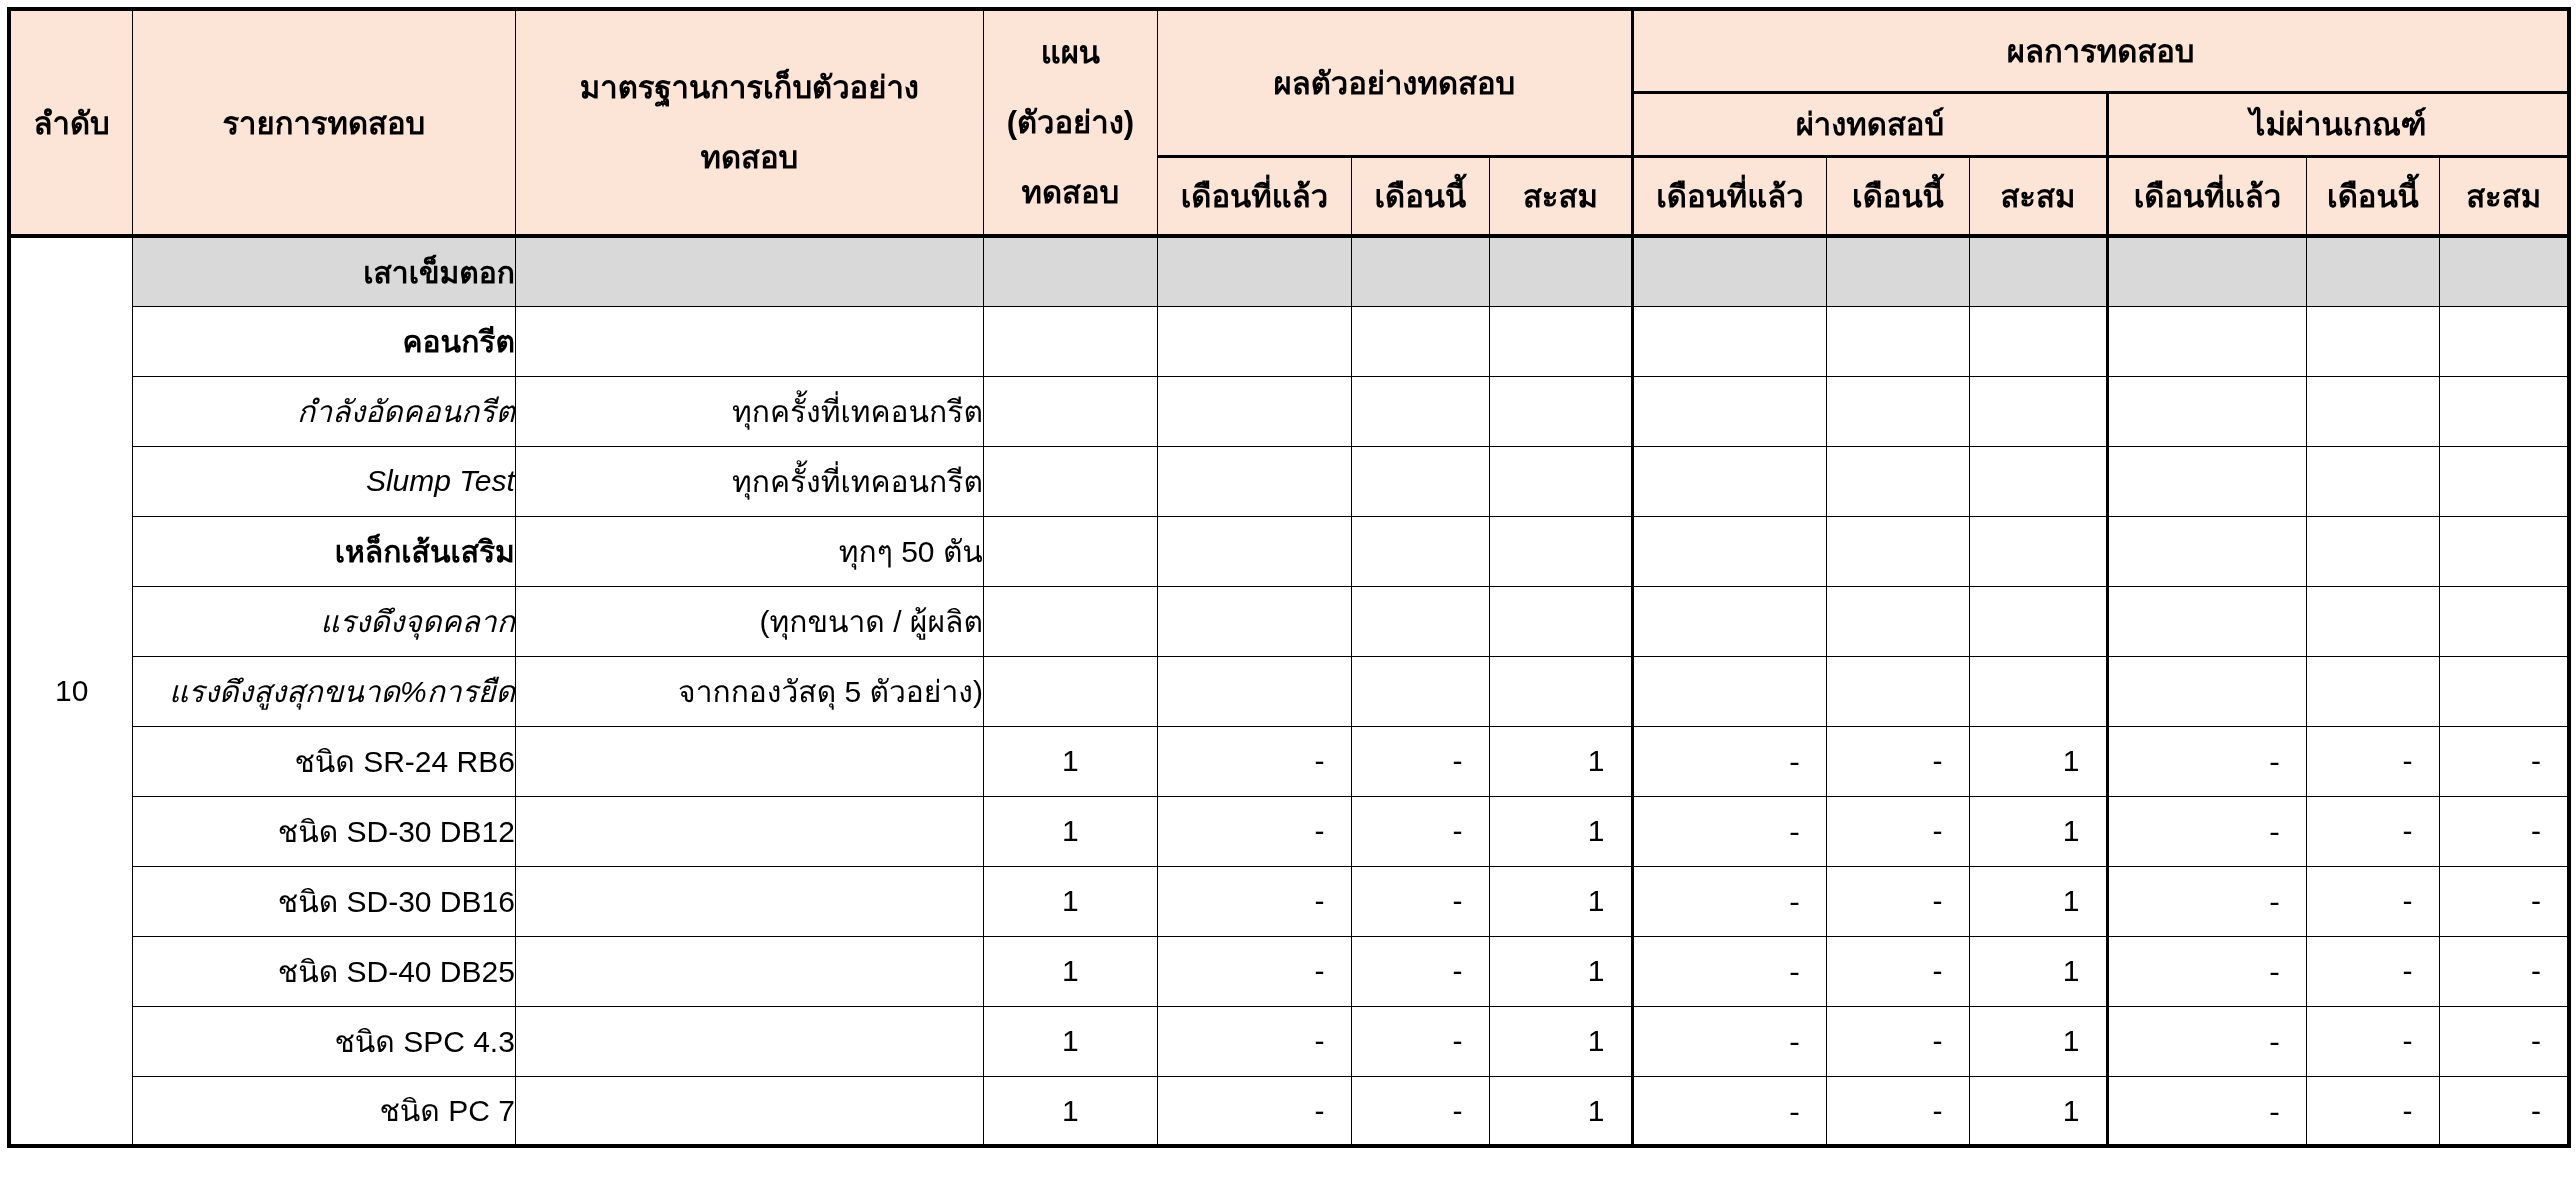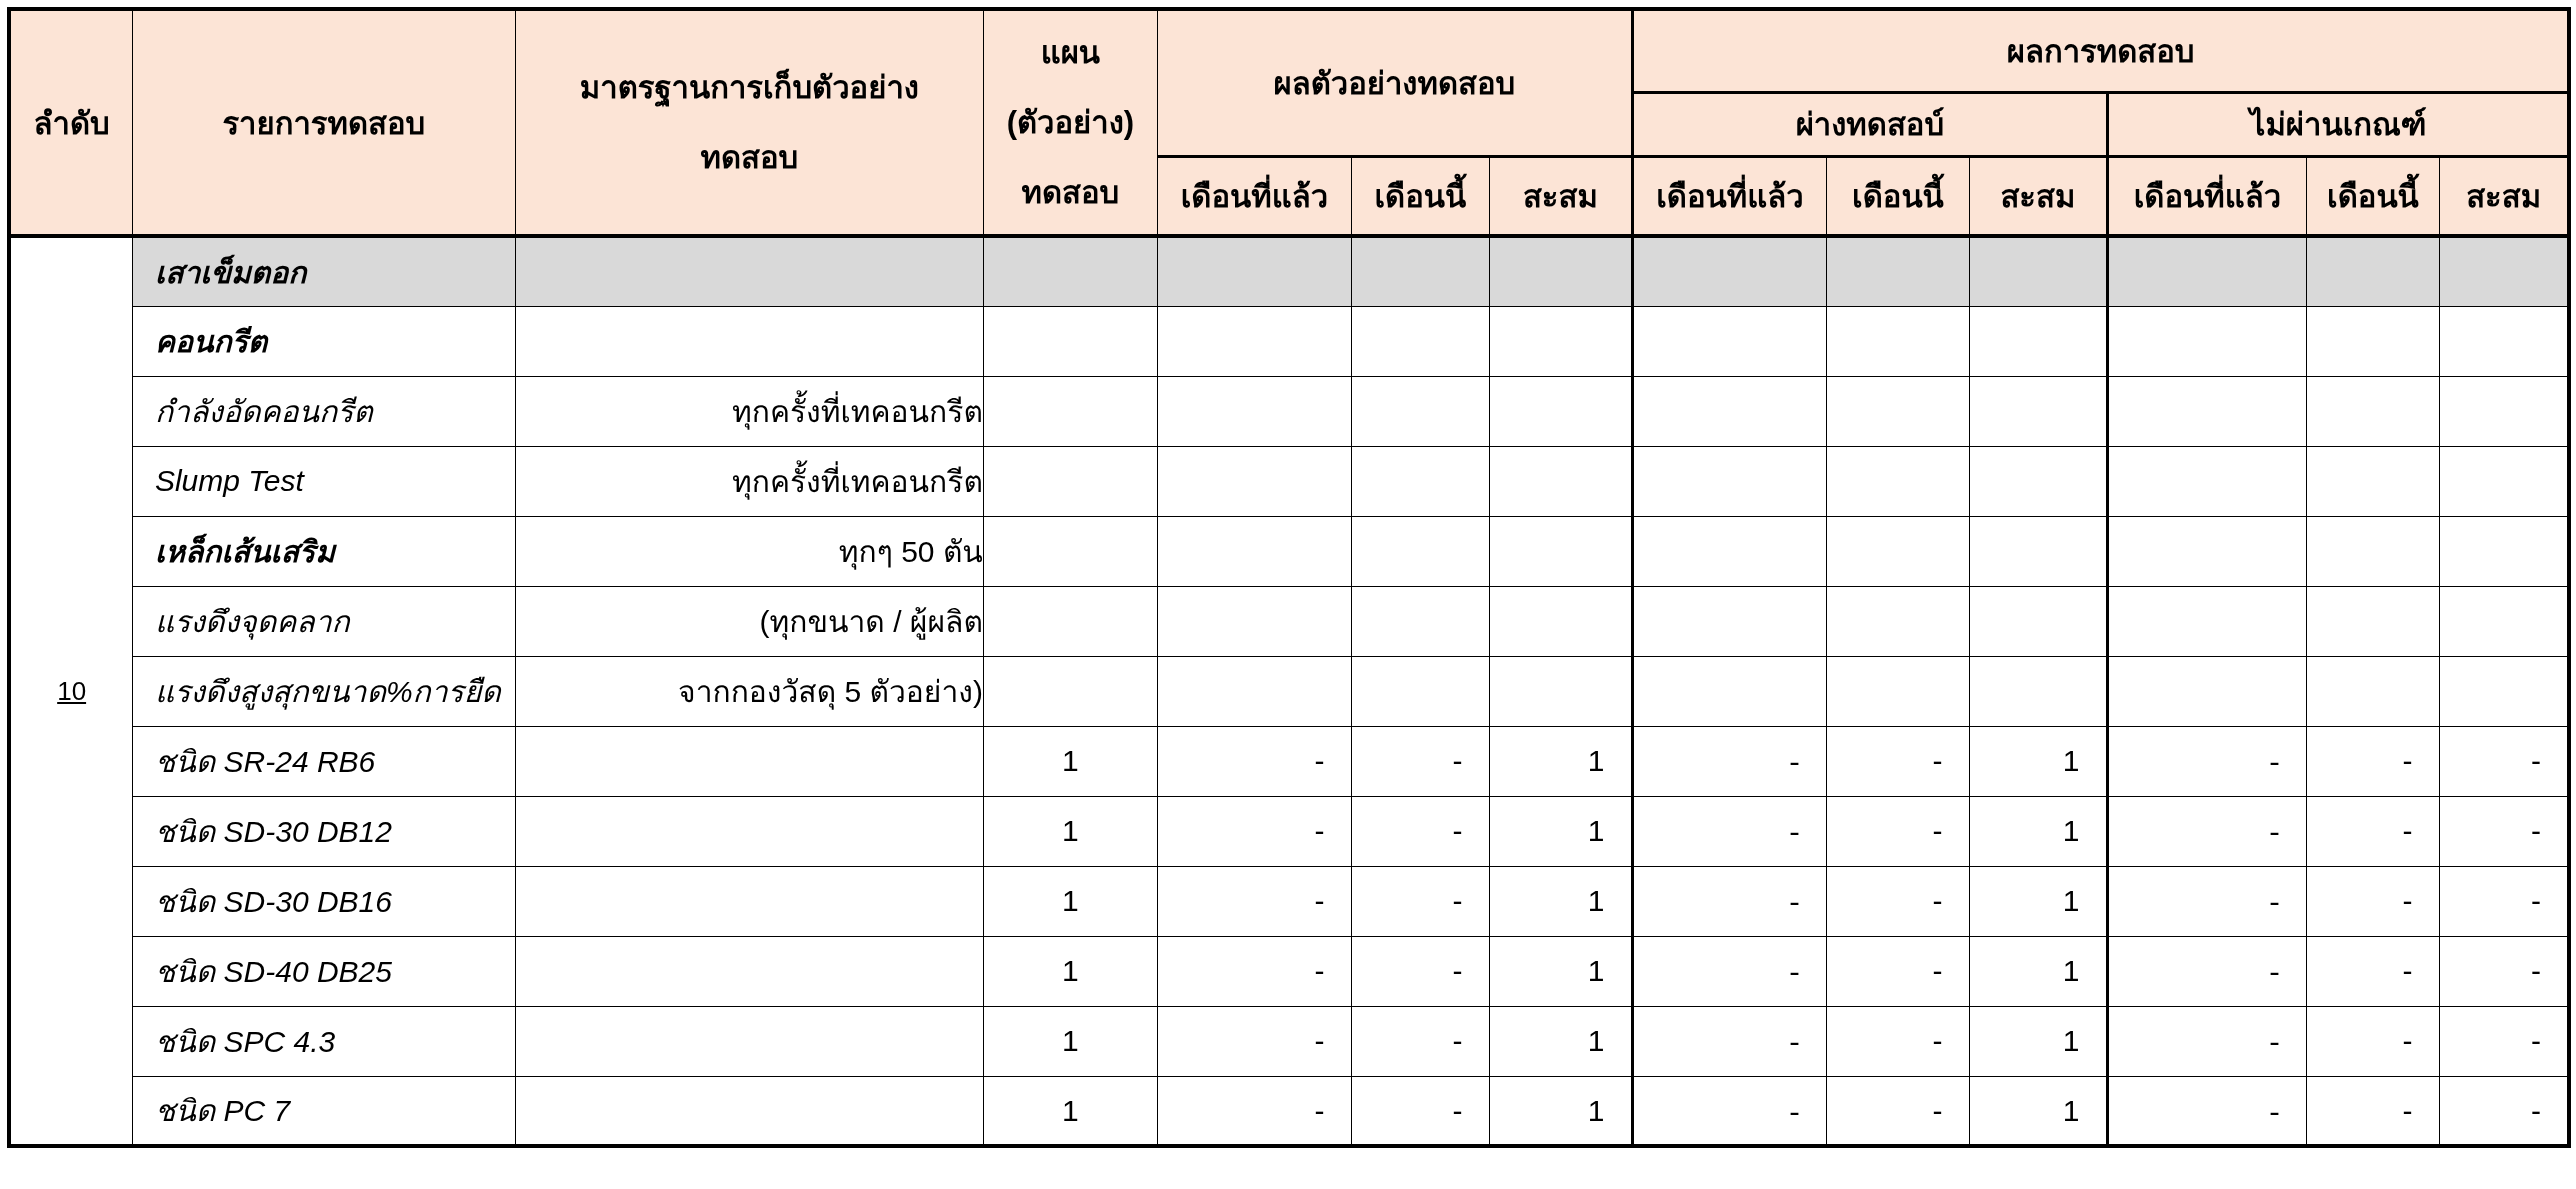--- a/index.html
+++ b/index.html
@@ -22,25 +22,25 @@
   tr.hr2{height:64px;}
   tr.hr3{height:80px;}
   .thickb{border-bottom:4.1px solid #000 !important;}
   .midb{border-bottom:3.3px solid #000 !important;}
   .bl3{border-left-width:3.3px !important;font-family:Liberation Serif, serif;}
   tbody tr{height:70px;}
   tbody td{
     border-top:none;border-bottom:none;
     font-size:30px;vertical-align:middle;background:#ffffff;
   }
-  tbody td.item{text-align:left;padding-left:22px;font-style:italic;}
+  tbody td.item{text-align:right;padding-left:22px;}
   tbody td.std{text-align:right;}
   tbody td.plan{text-align:center;}
   tbody td.val{text-align:right;padding-right:26.5px;}
-  td.no-cell{text-align:center;font-size:26px;background:#ffffff !important;text-decoration:underline;}
+  td.no-cell{text-align:center;font-size:30px;background:#ffffff !important;}
   tr.section-row td{background:#D9D9D9;}
   .b{font-weight:bold;}
   .i{font-style:italic;}
 </style>
 </head>
 <body>
 
 <div class="page">
   <table class="report">
     <colgroup>

